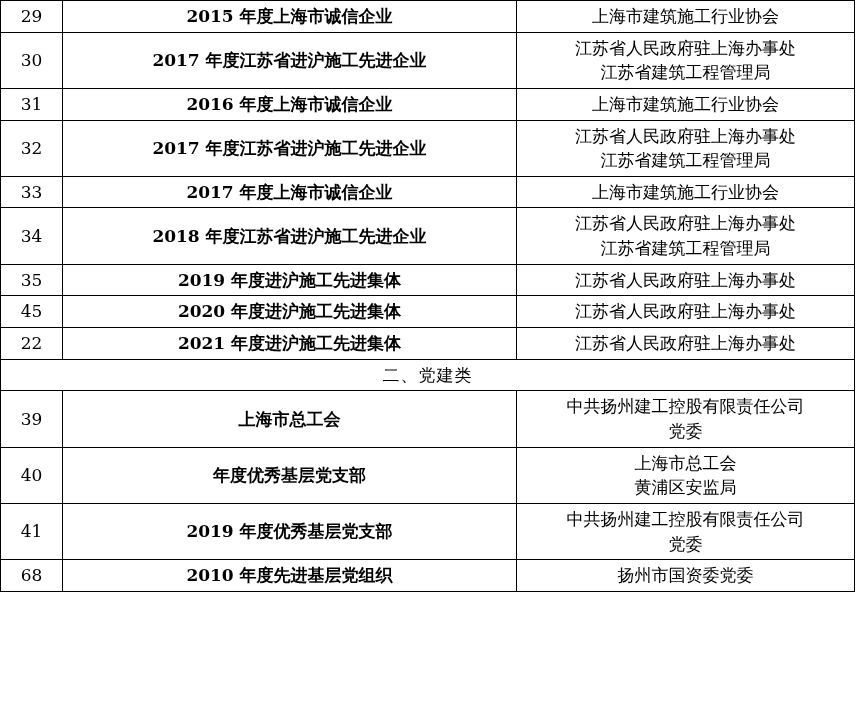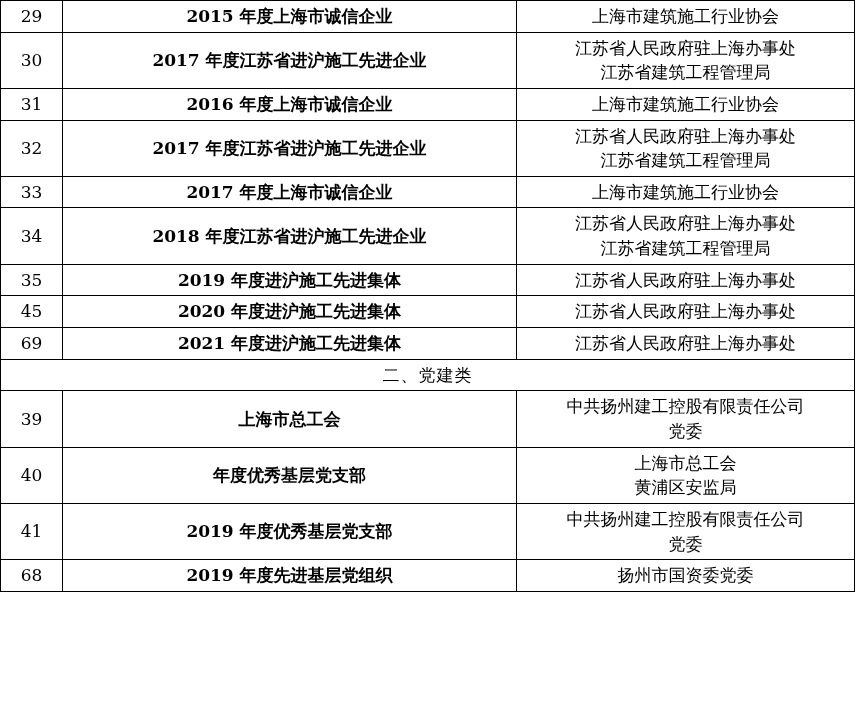--- a/index.html
+++ b/index.html
@@ -130,21 +130,21 @@
       <tr>
         <td class="num-cell">45</td>
         <td class="name-cell">
           <span class="line">2020 年度进沪施工先进集体</span>
         </td>
         <td class="org-cell">
           <span class="line">江苏省人民政府驻上海办事处</span>
         </td>
       </tr>
       <tr>
-        <td class="num-cell">69</td>
+        <td class="num-cell">22</td>
         <td class="name-cell">
           <span class="line">2021 年度进沪施工先进集体</span>
         </td>
         <td class="org-cell">
           <span class="line">江苏省人民政府驻上海办事处</span>
         </td>
       </tr>
       <tr>
         <td class="section-cell" colspan="3">二、党建类</td>
       </tr>
@@ -174,20 +174,20 @@
           <span class="line">2019 年度优秀基层党支部</span>
         </td>
         <td class="org-cell">
           <span class="line">中共扬州建工控股有限责任公司</span>
           <span class="line">党委</span>
         </td>
       </tr>
       <tr>
         <td class="num-cell">68</td>
         <td class="name-cell">
-          <span class="line">2019 年度先进基层党组织</span>
+          <span class="line">2010 年度先进基层党组织</span>
         </td>
         <td class="org-cell">
           <span class="line">扬州市国资委党委</span>
         </td>
       </tr>
     </tbody>
 </table>
 
 </body></html>

